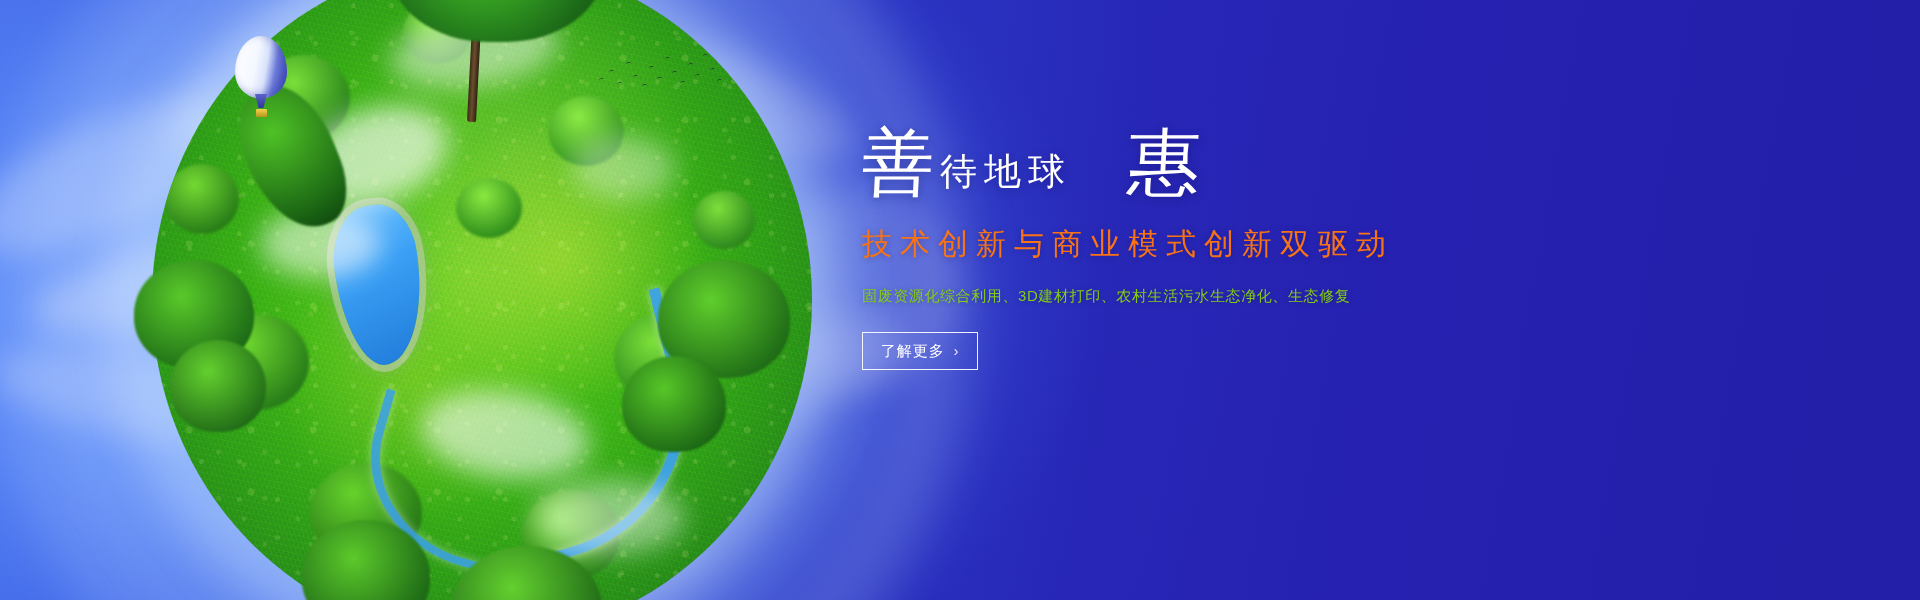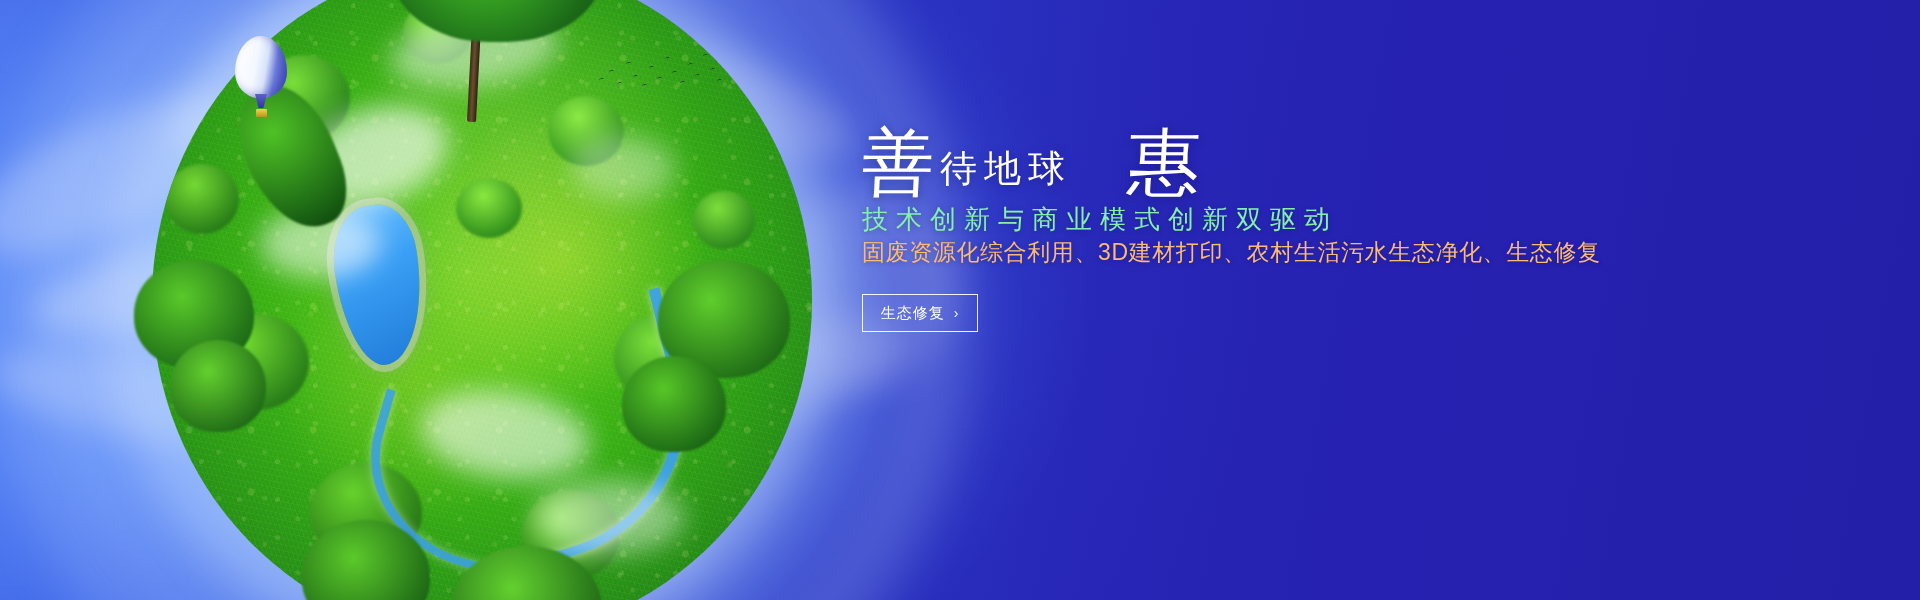--- a/index.html
+++ b/index.html
@@ -268,42 +268,43 @@
   .hl-big {
     font-family:"Liberation Serif","DejaVu Serif",serif;
     font-size:72px;
     line-height:.92;
     font-weight:400;
     letter-spacing:0;
     transform:skewX(-3deg);
     padding-right:6px;
   }
   .hl-small {
-    font-family:Liberation Mono, monospace;
+    font-family:Liberation Serif, serif;
     font-size:37px;
     line-height:1;
     letter-spacing:7px;
     font-weight:400;
     padding-bottom:6px;
   }
   .hl-gap { width:56px; }
 
   .subtitle {
-    margin-top:6px;
-    color:#86efac;
-    font-size:26px;
+    margin-top:28px;
+    color:#f97316;
+    font-size:30px;
     letter-spacing:8px;
     font-weight:400;
     white-space:nowrap;
     text-shadow:0 1px 6px rgba(10,12,70,0.30);
   }
 
   .desc {
-    color:#fdba74;
-    font-size:23px;
+    margin-top:22px;
+    color:#84cc16;
+    font-size:15px;
     letter-spacing:.6px;
     white-space:nowrap;
     text-shadow:0 1px 5px rgba(10,12,70,0.30);
   }
 
   .cta {
     margin-top:26px;
     display:inline-flex;
     align-items:center;
     justify-content:center;
@@ -414,18 +415,18 @@
       <span class="hl-group">
         <span class="hl-big">惠</span>
       </span>
     </div>
 
     <div class="subtitle">技术创新与商业模式创新双驱动</div>
 
     <div class="desc">固废资源化综合利用、3D建材打印、农村生活污水生态净化、生态修复</div>
 
     <a class="cta" href="#">
-      <span>生态修复</span>
+      <span>了解更多</span>
       <span class="chev">›</span>
     </a>
 
   </div>
 </div>
 
 </body></html>

